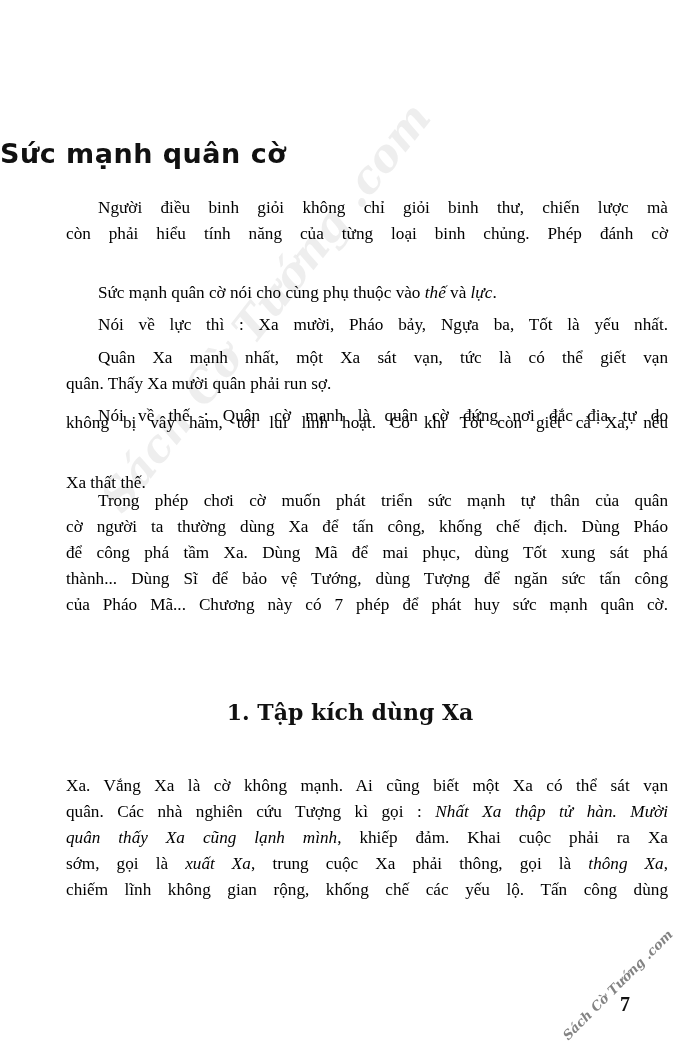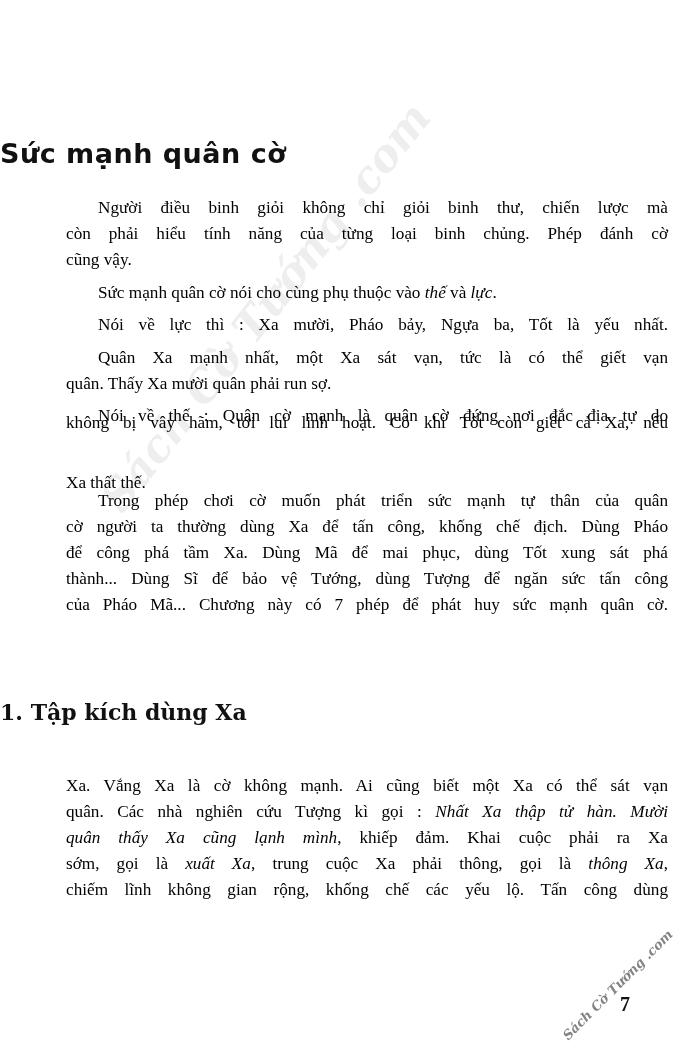--- a/index.html
+++ b/index.html
@@ -7,21 +7,21 @@
       width: 700px; height: 1050px; background: #ffffff; position: relative; overflow: hidden;
       font-family: "DejaVu Serif", "Liberation Serif", serif; color: #1a1a1a;
     }
     .page { position: absolute; left: 0; top: 0; width: 700px; height: 1050px; }
     .title {
       position: absolute; left: 0; width: 700px; top: 138px; text-align: left;
       font-family: "DejaVu Sans", "Liberation Sans", sans-serif; font-weight: bold;
       font-size: 27px; letter-spacing: 0.5px; color: #111;
     }
     .section-title {
-      position: absolute; left: 0; width: 700px; top: 699px; text-align: left;
+      position: absolute; left: 0; width: 700px; top: 699px; text-align: center;
       font-family: "DejaVu Serif", "Liberation Serif", serif; font-weight: bold;
       font-size: 22px; color: #111;
     }
     .line {
       position: absolute; left: 66px; width: 602px; height: 26px;
       font-size: 17.2px; line-height: 26px; white-space: nowrap;
       text-align: justify; text-align-last: justify; color: #000000;
       font-family: "Liberation Serif", "DejaVu Serif", serif;
     }
     .line.indent { left: 98px; width: 570px; }
@@ -42,21 +42,20 @@
 <body>
 
 <div class="page">
   <div class="watermark wm-main">Sách Cờ Tướng .com</div>
   <div class="watermark wm-corner">Sách Cờ Tướng .com</div>
 
   <div class="title">Sức mạnh quân cờ</div>
 
   <div class="line indent" style="top:195px">Người điều binh giỏi không chỉ giỏi binh thư, chiến lược mà</div>
   <div class="line" style="top:221px">còn phải hiểu tính năng của từng loại binh chủng. Phép đánh cờ</div>
-  <div class="line last" style="top:247px">cũng vậy.</div>
 
   <div class="line indent last" style="top:280px"><span>Sức mạnh quân cờ nói cho cùng phụ thuộc vào </span><i>thế</i><span> và </span><i>lực</i><span>.</span></div>
 
   <div class="line indent" style="top:312px">Nói về lực thì : Xa mười, Pháo bảy, Ngựa ba, Tốt là yếu nhất.</div>
 
   <div class="line indent" style="top:345px">Quân Xa mạnh nhất, một Xa sát vạn, tức là có thể giết vạn</div>
   <div class="line last" style="top:371px">quân. Thấy Xa mười quân phải run sợ.</div>
 
   <div class="line indent" style="top:403px">Nói về thế : Quân cờ mạnh là quân cờ đứng nơi đắc địa tự do</div>
   <div class="line" style="top:410px">không bị vây hãm, tới lui linh hoạt. Có khi Tốt còn giết cả Xa, nếu</div>

